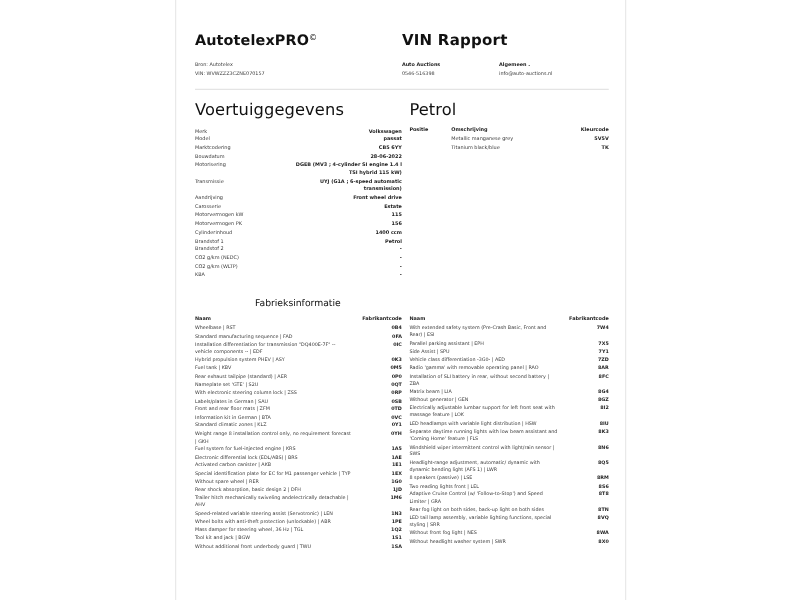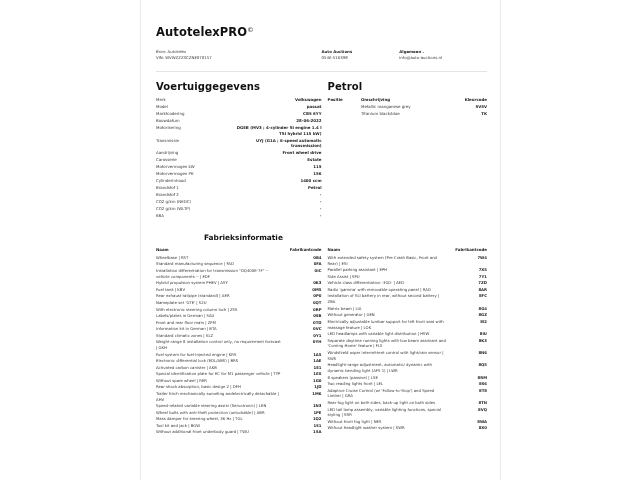--- a/index.html
+++ b/index.html
@@ -93,22 +93,22 @@
   }
 
   
   .cols {
     display: flex;
   }
   .col { width: 50%; box-sizing: border-box; }
   .col.right-col { padding-left: 6px; }
 
   h2.section-title {
-    font-size: 10px;
-    font-weight: bold;
+    font-size: 13px;
+    font-weight: normal;
     margin: 9px 0 5px 0;
     color: #111;
     letter-spacing: 0.1px;
   }
 
   
   table.kv {
     width: 100%;
     border-collapse: collapse;
     font-size: 3.95px;
@@ -150,21 +150,21 @@
     color: #3a3a3a;
     vertical-align: top;
   }
   table.colors td.c1 { width: 21%; }
   table.colors td.c2 { width: 56%; }
   table.colors td.c3 { width: 23%; font-weight: bold; color: #1d1d1d; }
 
   
   .fab-title {
     font-size: 7.4px;
-    font-weight: bold;
+    font-weight: normal;
     margin: 14px 0 5px 0;
     color: #111;
     padding-left: 48px;
   }
   table.fab {
     width: 100%;
     border-collapse: collapse;
     font-size: 3.85px;
     line-height: 1.5;
   }
@@ -196,20 +196,23 @@
 
   <div class="sheet-edge left"></div>
   <div class="sheet-edge right"></div>
 
   <div class="content">
     <div class="inner">
 
       <div class="hdr">
         <div class="hdr-left">
           <div class="brand"><span>AutotelexPRO</span><sup>©</sup></div>
+        </div>
+        <div class="hdr-right">
+          <div class="report-title">VIN Rapport</div>
         </div>
       </div>
 
       <div class="hdr-meta-cols">
         <div>
           <div>Bron: Autotelex</div>
           <div>VIN: WVWZZZ3CZNE070157</div>
         </div>
         <div style="display:flex">
           <div style="width:47%">

